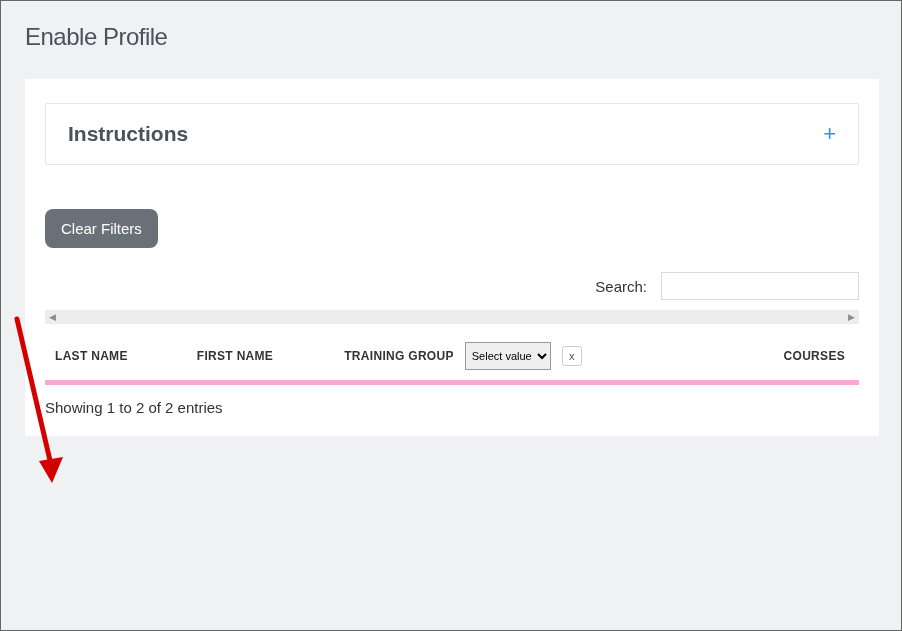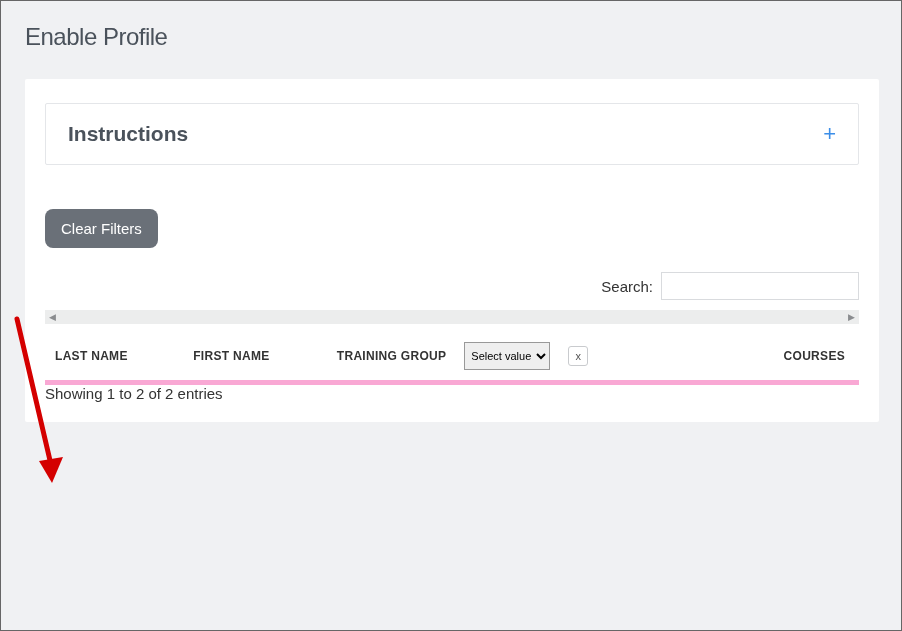--- a/index.html
+++ b/index.html
@@ -71,21 +71,21 @@
     padding: 11px 16px;
     font-size: 15px;
     cursor: pointer;
   }
   .search-row {
     display: flex;
     justify-content: flex-end;
     align-items: center;
     margin-top: 24px;
     padding-right: 0;
-    gap: 8px;
+    gap: 14px;
   }
   .search-label {
     font-size: 15px;
     color: #333;
   }
   .search-input {
     border: 1px solid #d9dbde;
     height: 28px;
     width: 198px;
     padding: 2px 6px;
@@ -125,21 +125,21 @@
   table.data td {
     padding: 10px 10px;
     color: #333;
   }
   table.data td.courses-cell { text-align: right; padding-right: 14px; }
   table.data tbody tr:nth-child(odd) { background: #f3f4f5; }
   table.data tbody tr:nth-child(even) { background: #fff; }
   .tg-header-wrap {
     display: inline-flex;
     align-items: center;
-    gap: 18px;
+    gap: 11px;
     justify-content: center;
   }
   .tg-select {
     font-size: 11px;
     height: 28px;
     border: 1px solid #999;
     background: #efefef;
     padding: 0 2px;
   }
   .tg-clear {
@@ -147,20 +147,21 @@
     background: #fff;
     font-size: 11px;
     width: 20px;
     height: 20px;
     border-radius: 3px;
     cursor: pointer;
     color: #555;
     padding: 0;
   }
   .table-status {
+    margin-top: 14px;
     font-size: 15px;
     color: #333;
   }
   
   .arrow-overlay {
     position: absolute;
     left: 4px;
     top: 310px;
     width: 70px;
     height: 190px;

